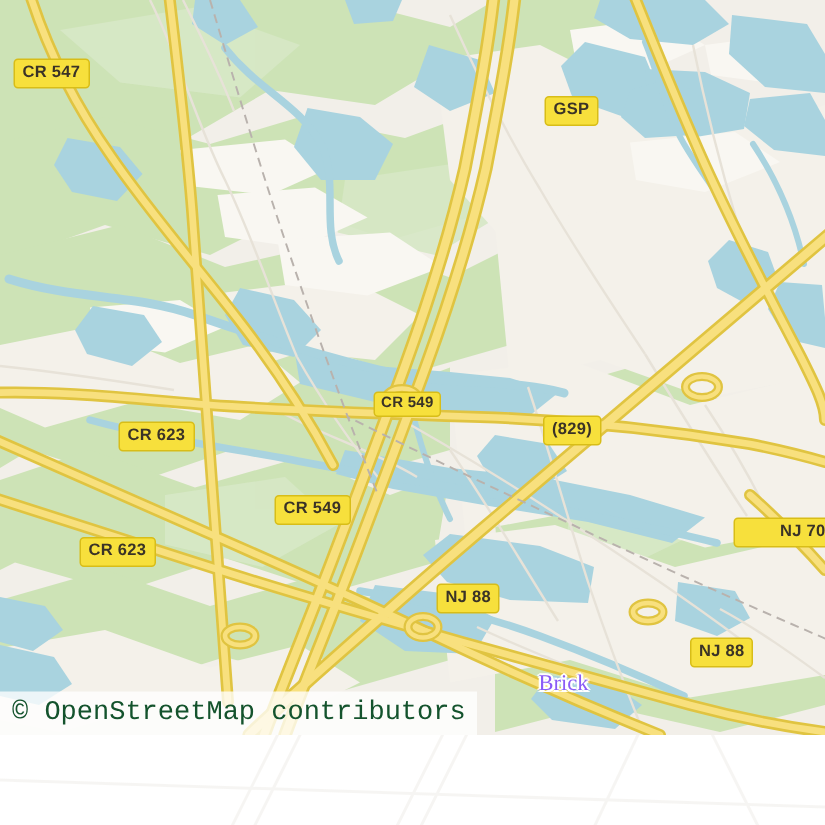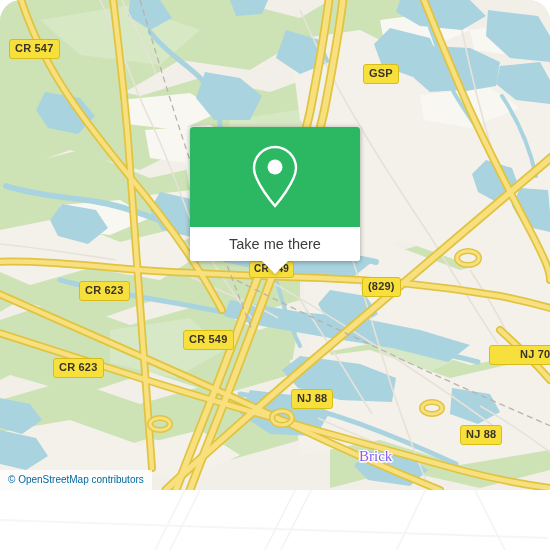--- a/index.html
+++ b/index.html
@@ -9,21 +9,20 @@
   }
   body {
     font-family: "Liberation Sans", sans-serif;
   }
   #screen {
     position: relative;
     width: 550px;
     height: 550px;
     overflow: hidden;
     background: #ffffff;
-    border-radius: 21px;
   }
 
   
   #map {
     position: absolute;
     left: 0; top: 0;
     width: 550px;
     height: 490px;
     overflow: hidden;
     background: #f2efe9;
@@ -107,23 +106,23 @@
     z-index: 1;
     filter: drop-shadow(0 2px 2px rgba(0,0,0,0.18));
   }
 
   
   #attribution {
     position: absolute;
     left: 0;
     bottom: 0;
     background: rgba(255,255,255,0.78);
-    color: #0369a1;
-    font-family: Liberation Sans, sans-serif;
-    font-size: 10px;
+    color: #14532d;
+    font-family: Liberation Mono, monospace;
+    font-size: 18px;
     padding: 4px 8px 5px 8px;
     white-space: nowrap;
   }
 
   
   #footer {
     position: absolute;
     left: 0;
     top: 490px;
     width: 550px;
@@ -341,32 +340,20 @@
     <div class="shield" style="left:79px; top:281px;">CR 623</div>
     <div class="shield" style="left:362px;top:277px;">(829)</div>
     <div class="shield" style="left:183px;top:330px;">CR 549</div>
     <div class="shield" style="left:53px; top:358px;">CR 623</div>
     <div class="shield" style="left:489px;top:345px;padding-left:30px;">NJ 70</div>
     <div class="shield" style="left:291px;top:389px;">NJ 88</div>
     <div class="shield" style="left:460px;top:425px;">NJ 88</div>
 
     <div class="place-label" style="left:359px;top:448px;">Brick</div>
 
-    <div id="popup">
-      <div id="popup-head">
-        <svg width="56" height="70" viewBox="0 0 56 70">
-          <path d="M28 5 C16.5 5 7 14.4 7 26 C7 40 28 64 28 64 C28 64 49 40 49 26 C49 14.4 39.5 5 28 5 Z" fill="none" stroke="#ffffff" stroke-width="2.4"></path>
-          <circle cx="28" cy="25" r="7.5" fill="#ffffff"></circle>
-        </svg>
-      </div>
-      <div id="popup-foot">
-        <span>Take me there</span>
-      </div>
-      <div id="popup-tip"></div>
-    </div>
 
     <div id="attribution">© OpenStreetMap contributors</div>
   </div>
 
   <div id="footer">
     <svg id="footer-ghost" width="550" height="60" viewBox="0 0 550 60">
       <g stroke="#e8e5de" fill="none" stroke-width="2">
         <path d="M190,-10 L150,70"></path>
         <path d="M205,-10 L165,70"></path>
         <path d="M300,-10 L260,70"></path>

